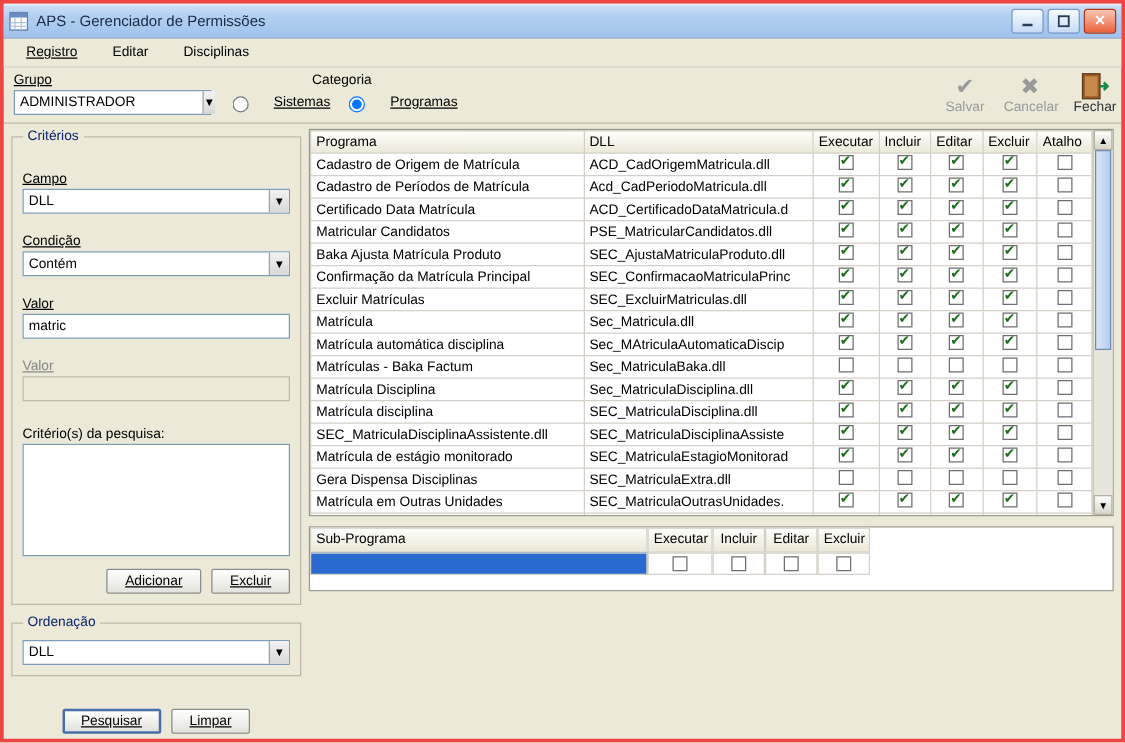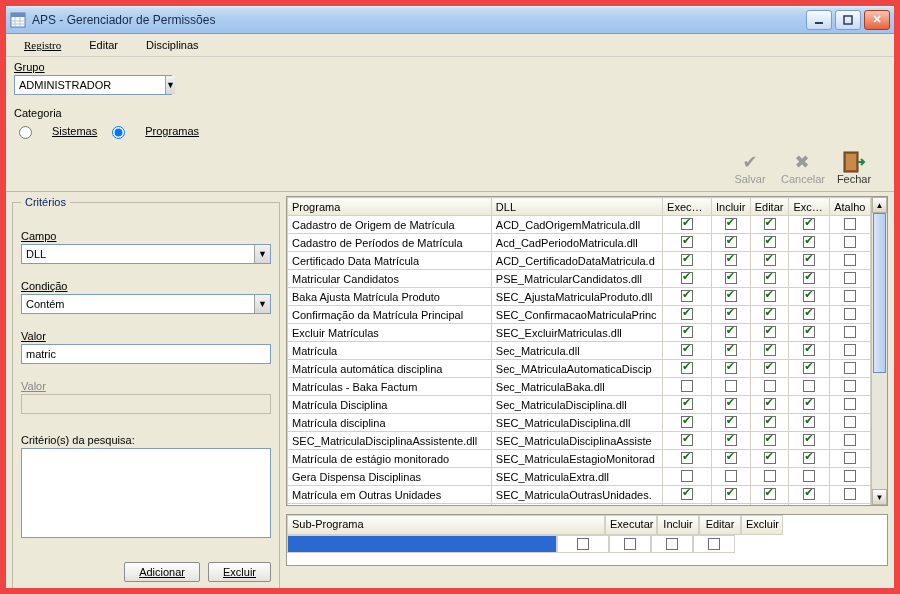--- a/index.html
+++ b/index.html
@@ -7,21 +7,21 @@
     margin: 0;
     font-family: Tahoma, Arial, sans-serif;
     font-size: 11px;
     background: #ece9d8;
     user-select: none;
   }
   .window {
     width: 900px;
     height: 594px;
     background: #ece9d8;
-    border: 6px solid #ef4444;
+    border: 3px solid #ef4444;
     display: flex;
     flex-direction: column;
   }
   .titlebar {
     background: linear-gradient(#f2f8fe 0%, #c9ddf5 8%, #b0cff0 40%, #a0c2ec 100%);
     height: 28px;
     display: flex;
     align-items: center;
     padding: 0 4px;
     color: #1a2a47;
@@ -44,28 +44,27 @@
     font-size:11px;color:#2a3a57;
   }
   .winbtn.close { background: linear-gradient(#f8c7b6,#e8613b);border-color:#b23a1a;color:#fff;font-weight:bold;}
   .menubar {
     background: #ece9d8;
     padding: 3px 6px;
     display:flex; gap:4px;
     border-bottom:1px solid #d4d0c8;
   }
   .menubar span { padding: 2px 6px; cursor:default;}
-  .menubar .ul { text-decoration: underline; font-family: Liberation Serif, serif; }
+  .menubar .ul { text-decoration: underline; }
   .toprow {
     display:flex;
-    padding:4px 19px 6px 8px;
+    padding:4px 0 6px 8px;
     align-items:flex-start;
     gap:12px;
     border-bottom:1px solid #bdb8a8;
-    flex-direction:column;
   }
   .grp-label { color:#000; }
   .combo {
     display:flex; align-items:center;
     background:#fff; border:1px solid #7f9db9;
     height:20px;
   }
   .combo input {
     border:none; outline:none; font: inherit; padding:2px 4px; flex:1; background:transparent;
   }
@@ -78,39 +77,39 @@
   .radio-row label { display:flex; align-items:center; gap:17px;}
   .topbtns { display:flex; gap:10px; margin-left:auto; }
   .topbtn { width:42px; text-align:center; color:#9a9a9a;}
   .topbtn .ico {height:22px;display:flex;align-items:center;justify-content:center;font-size:18px;}
   .topbtn.enabled { color:#333; }
   .fechar-ico {width:24px;height:22px;display:block;}
   .body {
     flex:1; display:flex; gap:6px; padding:4px 6px 8px 6px; overflow:hidden;
   }
   .left {
-    width:268px; display:flex; flex-direction:column; gap:8px;
+    width:232px; display:flex; flex-direction:column; gap:8px;
   }
   fieldset.panel {
     border:1px solid #bdb8a8; padding:6px 8px 8px 8px; margin:0;
   }
   fieldset.panel legend { padding:0 4px; color:#0a246a; font-size:11px;}
   .fldlabel { margin:16px 0 2px; text-decoration:underline;}
   .fldlabel.dim { color:#888;}
   .txt {
     width:100%; height:20px; border:1px solid #7f9db9; background:#fff; padding:2px 4px; font:inherit;
   }
   .txt.dim { background:#ece9d8; border-color:#c0bcac; color:#888;}
   .crit-box {
     width:100%; height:90px; border:1px solid #7f9db9; background:#fff; margin-top:2px;
   }
   .btnrow { display:flex; gap:8px; justify-content:flex-end; margin-top:10px;}
   .btn {
     border:1px solid #8c8c8c; background:linear-gradient(#fefefe,#e3e3dd);
-    padding:3px 14px; font:inherit; border-radius:2px; cursor:default;margin-top:14px;
+    padding:3px 14px; font:inherit; border-radius:2px; cursor:default;
   }
   .btn.emph { border:2px solid #4a6ea9; padding:2px 13px;}
   .right { flex:1; display:flex; flex-direction:column; gap:8px; min-width:0;}
   .gridwrap {
     border:1px solid #9c9a8c; background:#fff; position:relative; height:310px; display:flex;
   }
   .grid { flex:1; overflow:auto;}
   .vscroll {
     width:16px;background:#e8e6da;border-left:1px solid #c4c0b0;position:relative;
   }
@@ -179,21 +178,21 @@
 
   <div class="toprow">
     <div style="display:flex;flex-direction:column;gap:2px;">
       <span class="grp-label"><span style="text-decoration:underline">Grupo</span></span>
       <div class="combo" style="width:158px">
         <input value="ADMINISTRADOR" style="">
         <div class="arrow">▼</div>
       </div>
     </div>
 
-    <div style="display:flex;flex-direction:column;gap:4px;">
+    <div style="display:flex;flex-direction:column;gap:4px;align-items:center;">
       <span>Categoria</span>
       <div class="radio-row">
         <label>
           <input type="radio" style=""> 
             <span style="text-decoration:underline">Sistemas</span>
         </label>
         <label>
           <input type="radio" checked="" style=""> 
             <span style="text-decoration:underline">Programas</span>
         </label>
@@ -454,21 +453,21 @@
         </div>
         <div class="vscroll">
           <div class="up">▲</div>
           <div class="thumb" style="top:16px;height:160px"></div>
           <div class="down" style="position:absolute;bottom:0;left:0;right:0">▼</div>
         </div>
       </div>
 
       <div class="subwrap">
         <div class="subhead">
-          <div style="width:318px">Sub-Programa</div>
+          <div style="width:270px">Sub-Programa</div>
           <div style="width:52px;text-align:center">Executar</div>
           <div style="width:42px;text-align:center">Incluir</div>
           <div style="width:42px;text-align:center">Editar</div>
           <div style="width:42px;text-align:center">Excluir</div>
         </div>
         <div class="subrow">
           <div class="sel" style="width:270px"></div>
           <div style="width:52px">
               <span class="chk"></span>
             </div>

